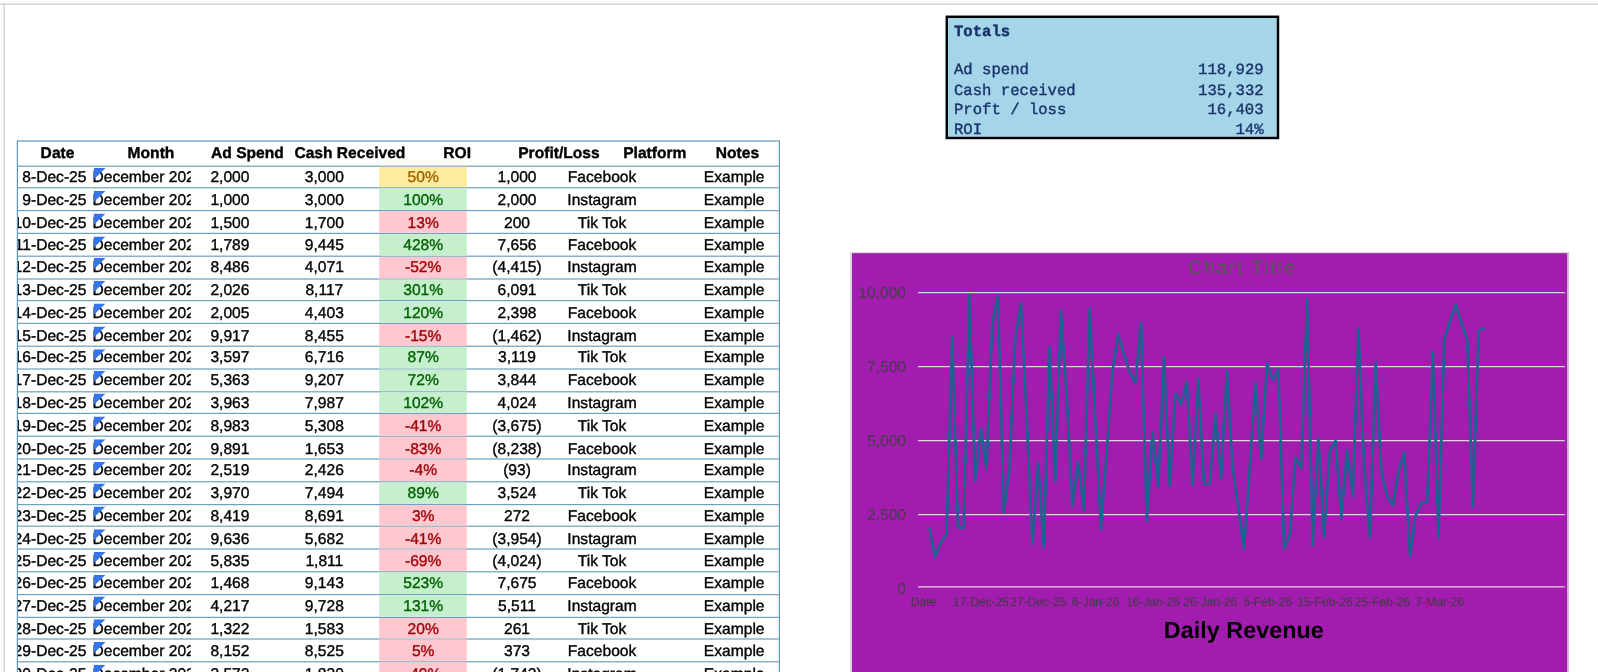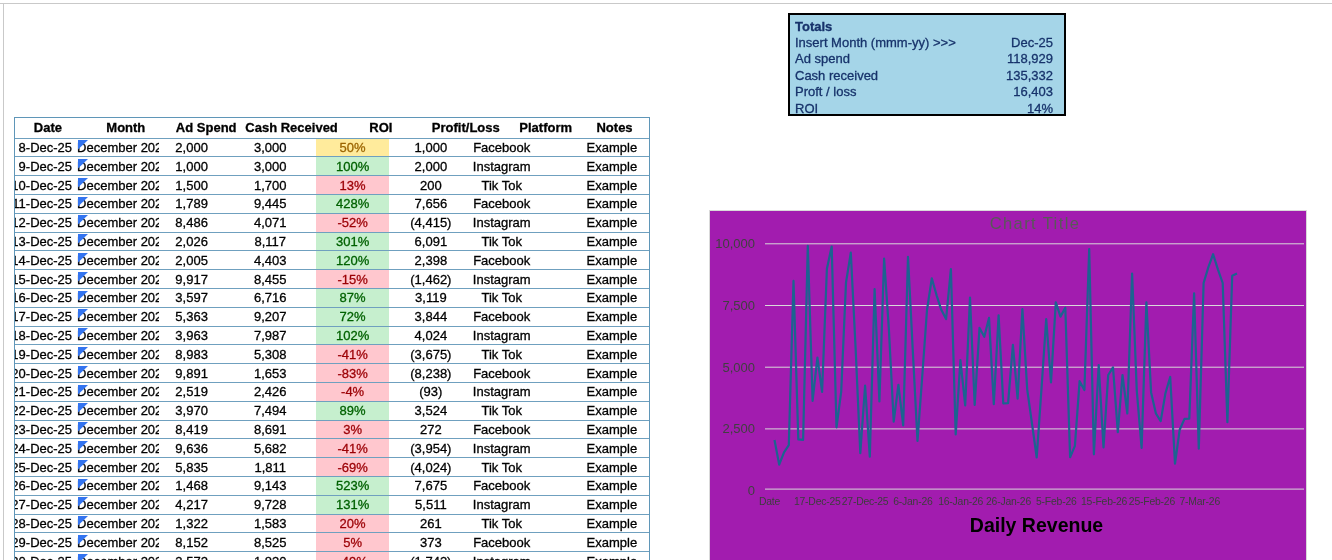--- a/index.html
+++ b/index.html
@@ -25,21 +25,21 @@
 .hrow .c0, .hrow .c1 { justify-content:center; padding:0; letter-spacing:0; }
 .trow .c6 { padding-right:6px; }
 .trow .c7 { padding-right:10px;margin-left:48px; }
 .flag { position:absolute; left:2px; top:1.6px; width:10px; height:10px; }
 .good { background:#c6efce; color:#006100; }
 .bad  { background:#ffc7ce; color:#9c0006; }
 .neut { background:#ffeb9c; color:#9c6500; }
 
 
 #totals { -webkit-text-stroke:0.3px; position:absolute; left:788px; top:13px; width:278px; height:103px;
-  background:#a5d5e8; border:2px solid #000; color:#17336b; font-size:13px; }
+  background:#a5d5e8; border:2px solid #000; color:#17336b; font-size:13px;font-family:Liberation Mono, monospace; }
 #totals .line { position:absolute; left:5px; width:266px; height:15px; }
 #totals .lbl { position:absolute; left:0; }
 #totals .val { position:absolute; right:8px; }
 
 
 #chart { position:absolute; left:709px; top:210px; width:598px; height:393px;
   border:1px solid #d9d9d9; background:#a21caf; }
 </style>
 </head>
 <body>
@@ -331,24 +331,20 @@
       <div class="c c4 bad">-49%</div>
       <div class="c c5">(1,742)</div>
       <div class="c c6">Instagram</div>
       <div class="c c7">Example</div>
     </div>
 </div>
 
 <div id="totals">
   <div class="line" style="top:3.5px">
       <span class="lbl" style="font-weight:bold">Totals</span>
-    </div>
-  <div class="line" style="top:19.9px">
-      <span class="lbl">Insert Month (mmm-yy) &gt;&gt;&gt;</span>
-      <span class="val">Dec-25</span>
     </div>
   <div class="line" style="top:36.3px">
       <span class="lbl">Ad spend</span>
       <span class="val">118,929</span>
     </div>
   <div class="line" style="top:52.7px">
       <span class="lbl">Cash received</span>
       <span class="val">135,332</span>
     </div>
   <div class="line" style="top:69.1px">

